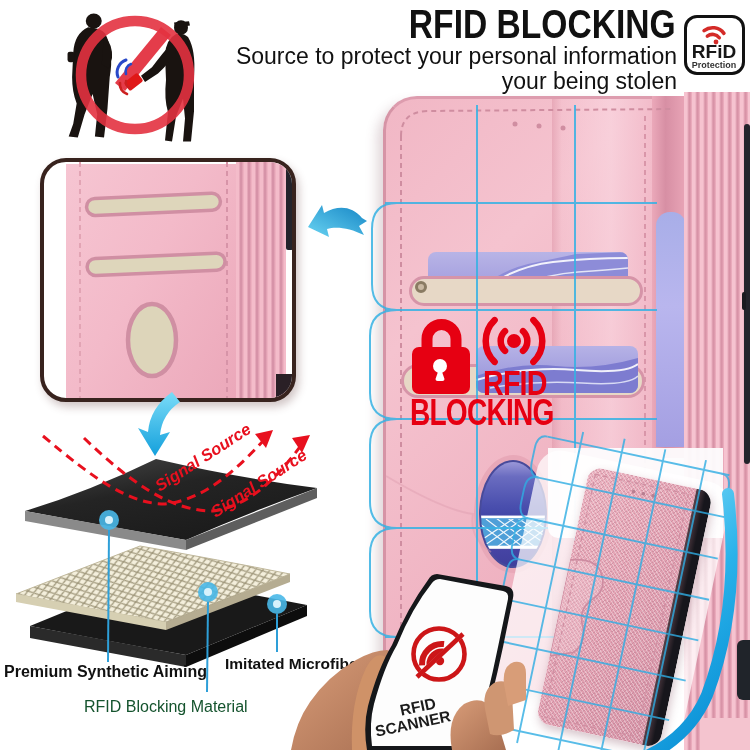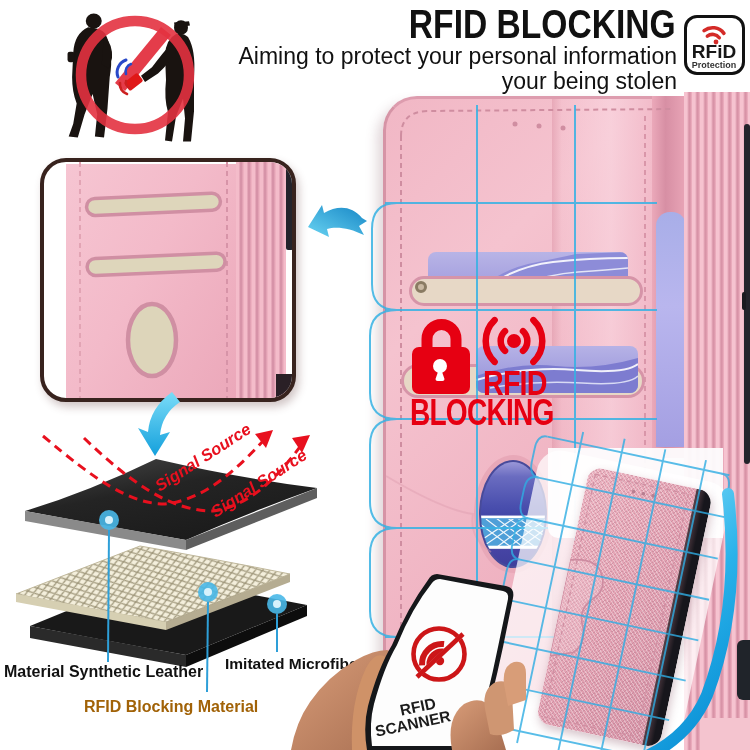--- a/index.html
+++ b/index.html
@@ -107,21 +107,21 @@
   <path d="M 25 19.1 A 13.5 13.5 0 0 0 25 38.9" stroke-width="6.5"></path>
   <path d="M 14.6 8.1 A 29 29 0 0 0 14.6 49.9" stroke-width="6.5"></path>
   <path d="M 43 19.1 A 13.5 13.5 0 0 1 43 38.9" stroke-width="6.5"></path>
   <path d="M 53.4 8.1 A 29 29 0 0 1 53.4 49.9" stroke-width="6.5"></path>
 </svg>
 
 <div class="abs" style="left:483px;top:363px;font-weight:bold;font-size:35px;color:#e60012;white-space:nowrap;transform:scaleX(0.82);transform-origin:0 0;letter-spacing:-1px;">RFID</div>
 <div class="abs" style="left:410px;top:392px;font-weight:bold;font-size:36px;color:#e60012;white-space:nowrap;transform:scaleX(0.78);transform-origin:0 0;letter-spacing:-1px;">BLOCKING</div>
 
 <div class="abs" style="right:74px;top:2px;font-weight:bold;font-size:40px;color:#111;white-space:nowrap;transform:scaleX(0.84);transform-origin:right;">RFID BLOCKING</div>
-<div class="abs" style="right:73px;top:43px;font-size:23px;color:#111;white-space:nowrap;">Aiming to protect your personal information</div>
+<div class="abs" style="right:73px;top:43px;font-size:23px;color:#111;white-space:nowrap;">Source to protect your personal information</div>
 <div class="abs" style="right:73px;top:68px;font-size:23px;color:#111;white-space:nowrap;">your being stolen</div>
 
 <div class="abs" style="left:684px;top:15px;width:61px;height:60px;border:3px solid #111;border-radius:13px;box-sizing:border-box;background:#fff;">
   <svg width="55" height="54">
     <g fill="none" stroke="#d42b28" stroke-width="3.6" stroke-linecap="round" transform="rotate(8 27 14)">
       <path d="M 17 14 A 14 14 0 0 1 37 14"></path>
       <path d="M 21 19 A 8.5 8.5 0 0 1 33 19"></path>
     </g>
     <circle cx="29" cy="24" r="2.4" fill="#d42b28"></circle>
     <text x="27" y="40" font-family="Liberation Sans" font-size="19" font-weight="bold" fill="#171717" text-anchor="middle">RFiD</text>
@@ -235,23 +235,23 @@
     <circle cx="109" cy="140" r="4" fill="#d8f2fc"></circle>
     <circle cx="208" cy="212" r="10" fill="#49b8e8" opacity="0.9"></circle>
     <circle cx="208" cy="212" r="4" fill="#d8f2fc"></circle>
     <circle cx="277" cy="224" r="10" fill="#49b8e8" opacity="0.9"></circle>
     <circle cx="277" cy="224" r="4" fill="#d8f2fc"></circle>
     <path d="M 109 150 L 108 282" stroke="#2e9fd8" stroke-width="2"></path>
     <path d="M 208 222 L 207 312" stroke="#2e9fd8" stroke-width="2"></path>
     <path d="M 277 234 L 277 272" stroke="#2e9fd8" stroke-width="2"></path>
   </g>
 </svg>
-<div class="abs" style="left:4px;top:663px;font-size:16px;font-weight:bold;color:#111;white-space:nowrap;">Material Synthetic Leather</div>
+<div class="abs" style="left:4px;top:663px;font-size:16px;font-weight:bold;color:#111;white-space:nowrap;">Premium Synthetic Aiming</div>
 <div class="abs" style="left:225px;top:655px;font-size:15.5px;font-weight:bold;color:#111;white-space:nowrap;">Imitated Microfiber</div>
-<div class="abs" style="left:84px;top:698px;font-size:16px;font-weight:bold;color:#a16207;white-space:nowrap;">RFID Blocking Material</div>
+<div class="abs" style="left:84px;top:698px;font-size:16px;font-weight:normal;color:#14532d;white-space:nowrap;">RFID Blocking Material</div>
 
 <div class="abs" style="left:548px;top:448px;width:175px;height:90px;background:rgba(253,252,253,0.95);border-radius:0 0 0 10px;"></div>
 
 <div class="abs" style="left:542px;top:446px;width:196px;height:312px;background:rgba(255,255,255,0.72);border-radius:24px;transform:rotate(12deg);transform-origin:0 0;"></div>
 <div class="abs" style="left:737px;top:640px;width:13px;height:60px;background:#20242a;border-radius:6px 0 0 6px;"></div>
 <div class="abs" style="left:700px;top:718px;width:50px;height:32px;background:#f4c4cf;"></div>
 
 <div class="abs" style="left:590px;top:466px;width:126px;height:262px;transform:rotate(12deg);transform-origin:0 0;
      border-radius:14px;overflow:hidden;box-shadow:2px 4px 10px rgba(120,60,80,0.3);">
   <div class="abs" style="left:0;top:0;width:109px;height:262px;

